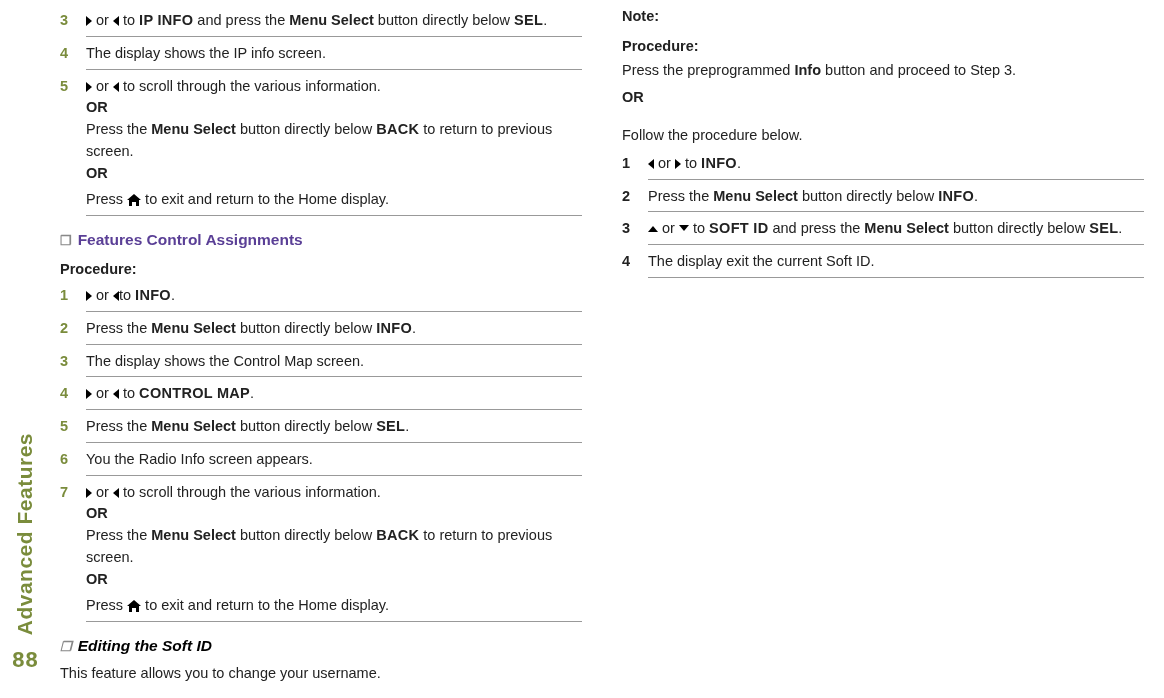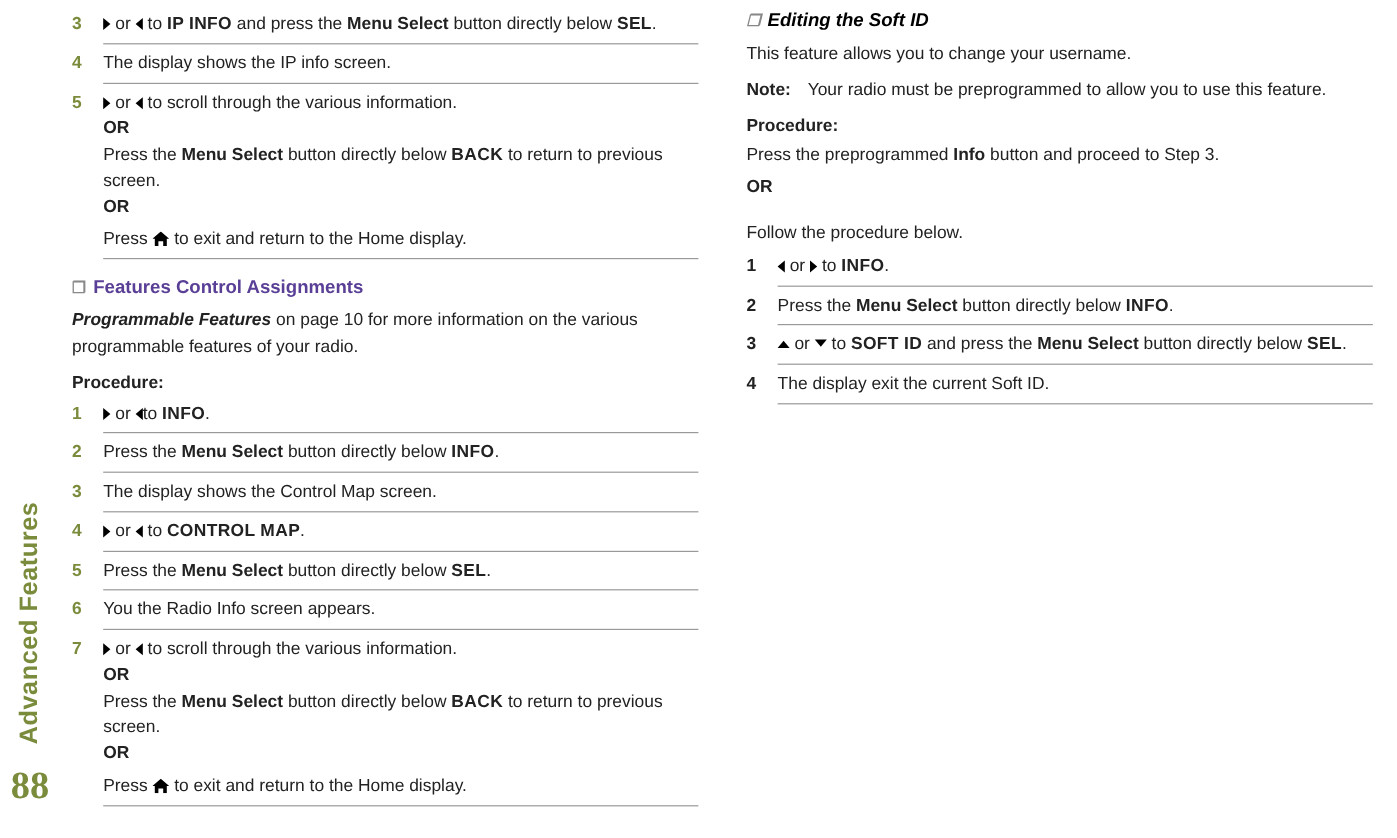--- a/index.html
+++ b/index.html
@@ -27,23 +27,23 @@
     writing-mode: vertical-rl;
     transform: rotate(180deg);
     font-family: Arial, sans-serif;
     font-weight: bold;
     color: #7a8c3c;
     font-size: 21px;
     letter-spacing: 0.5px;
     margin-bottom: 10px;
   }
   .page-number {
-    font-family: Liberation Serif, serif;
-    font-weight: bold;
-    font-size: 32px;
+    font-family: Liberation Mono, monospace;
+    font-weight: bold;
+    font-size: 22px;
     color: #7a8c3c;
   }
   .page-content {
     position: absolute;
     left: 60px;
     top: 0;
     right: 20px;
     bottom: 0;
     column-count: 2;
     column-gap: 40px;
@@ -129,21 +129,20 @@
             </svg></span><span> to exit and return to the Home display.</span>
       </div>
     </div>
   </div>
   <div class="rule"></div>
 
   <div class="section-heading">
     <span class="heading-icon">❐</span>
     <span>Features Control Assignments</span>
   </div>
-  <p class="body"><span class="bolditalic"> Programmable Features</span><span> on page 10 for more information on the various programmable features of your radio.</span></p>
   <div class="proc-label">Procedure:</div>
 
   <div class="step">
     <div class="step-num colored">1</div>
     <div class="step-body">
       <span class="arrow-r"></span><span> or </span><span class="arrow-l"></span><span>to </span><span class="display-font">INFO</span><span>.</span>
     </div>
   </div>
   <div class="rule"></div>
 
@@ -200,21 +199,20 @@
   <div class="rule"></div>
 
   <div class="section-heading black">
     <span class="heading-icon">❐</span>
     <span>Editing the Soft ID</span>
   </div>
   <p class="body">This feature allows you to change your username.</p>
 
   <div class="note-row">
     <div class="note-label">Note:</div>
-    <div>Your radio must be preprogrammed to allow you to use this feature.</div>
   </div>
 
   <div class="proc-label">Procedure:</div>
   <p class="body" style="margin-top:0">
     <span>Press the preprogrammed </span><span class="bold">Info</span><span> button and proceed to Step 3.</span>
   </p>
   <div class="bold">OR</div>
   <p class="body" style="margin-top:16px">Follow the procedure below.</p>
 
   <div class="step">

